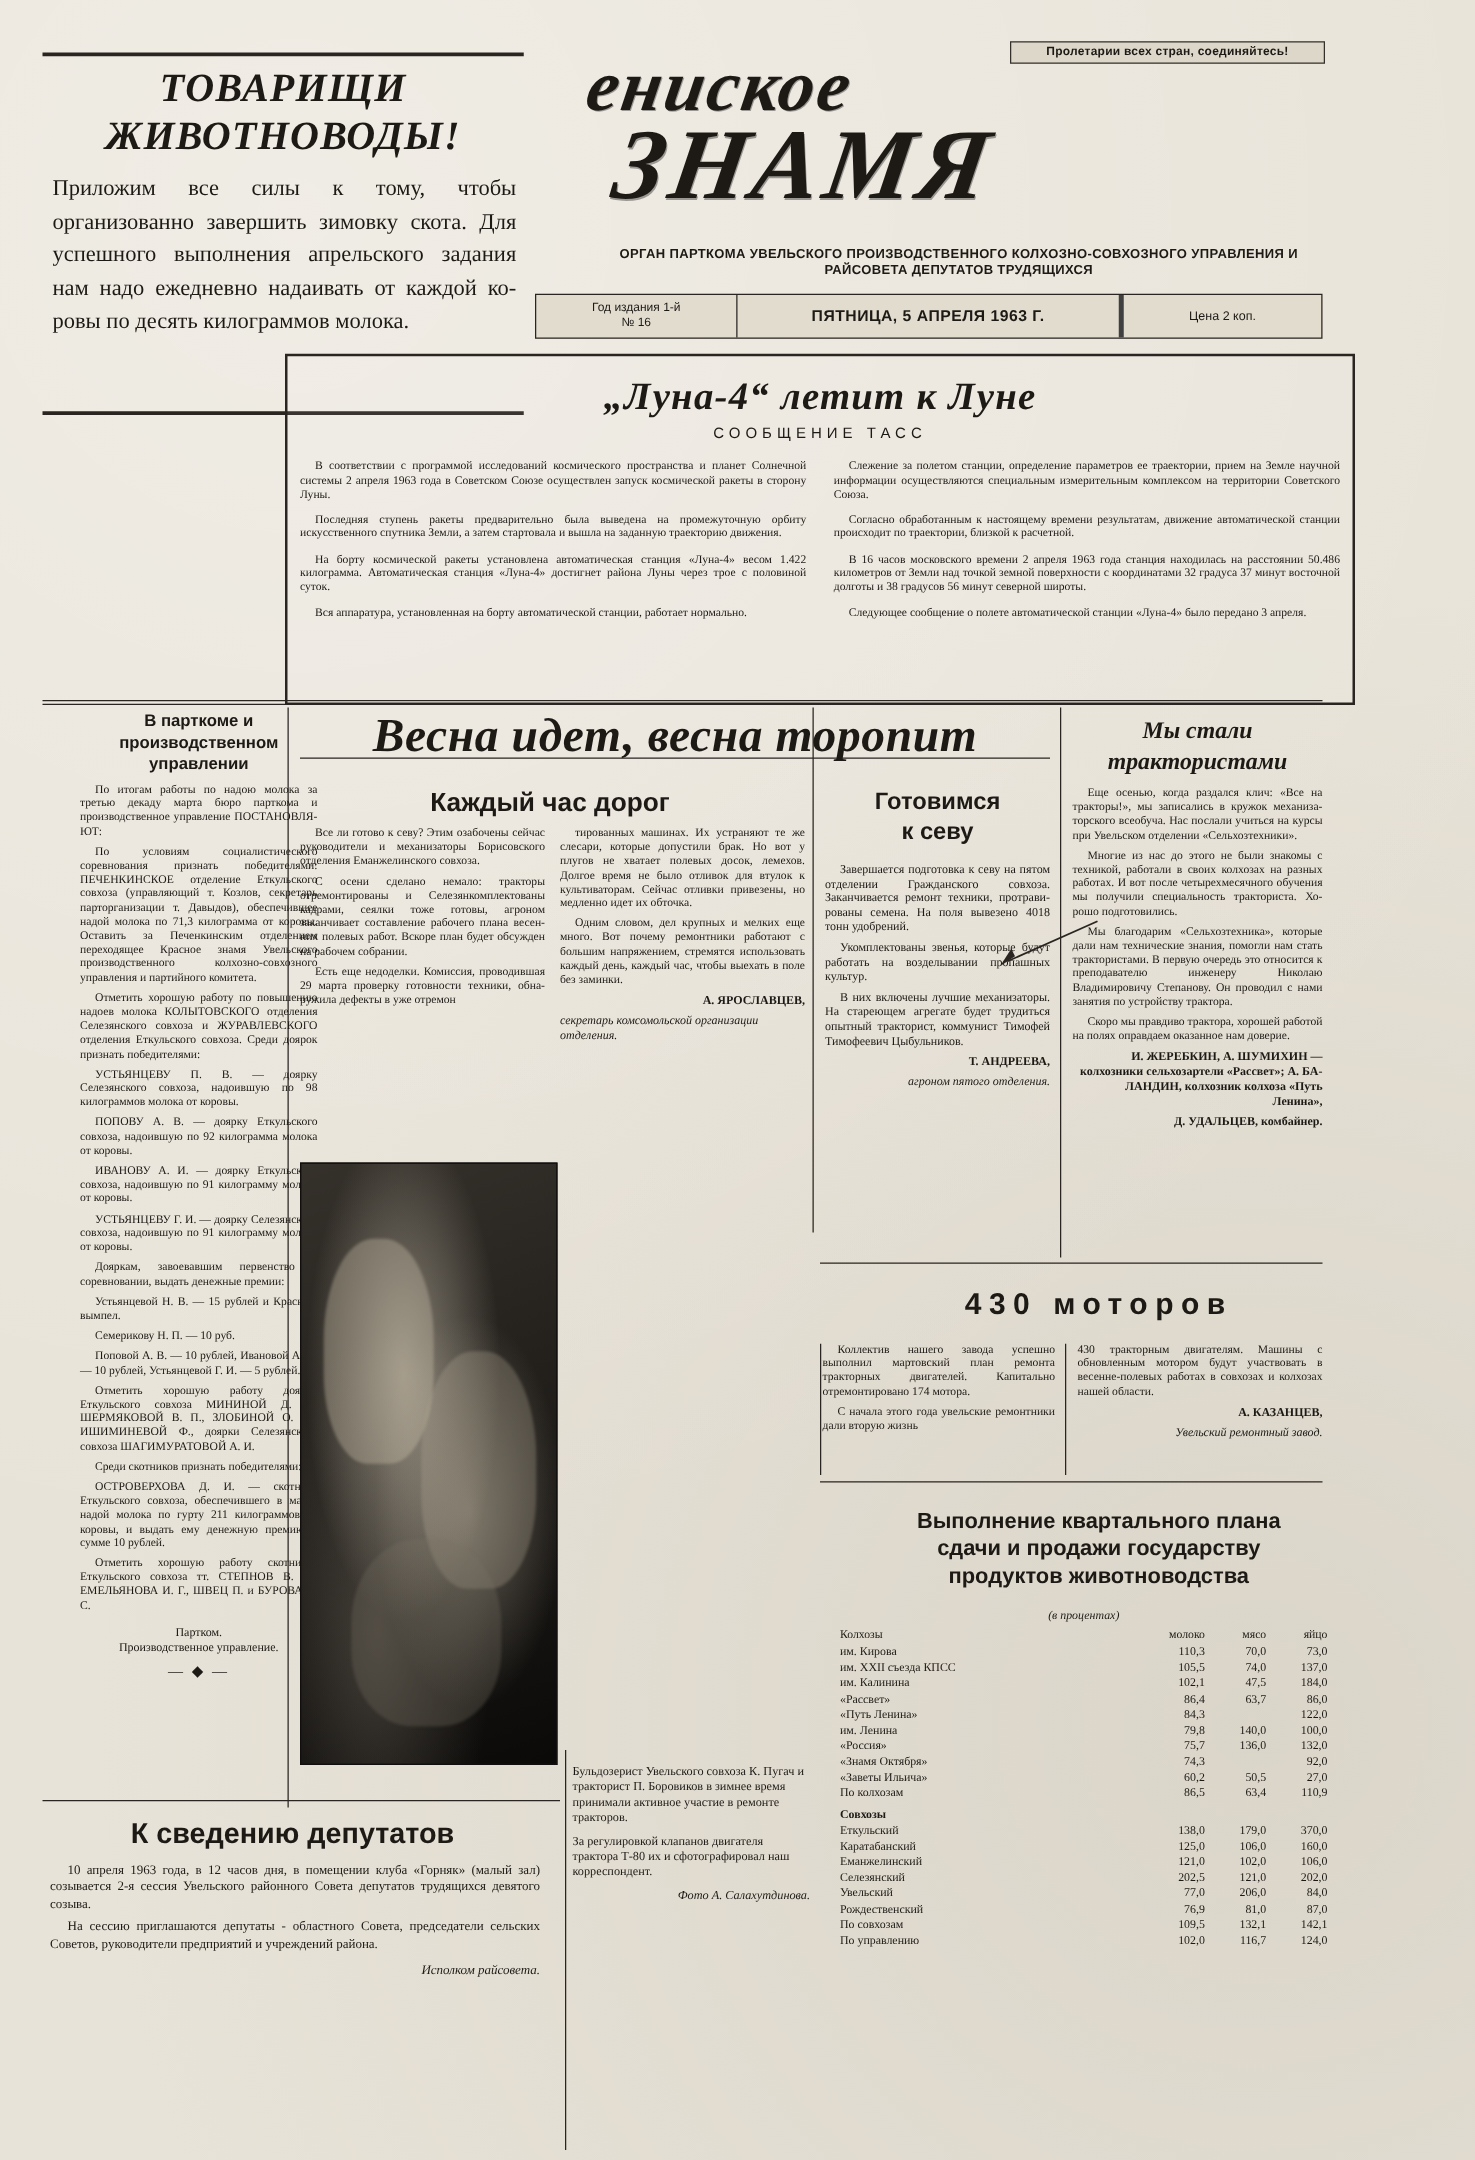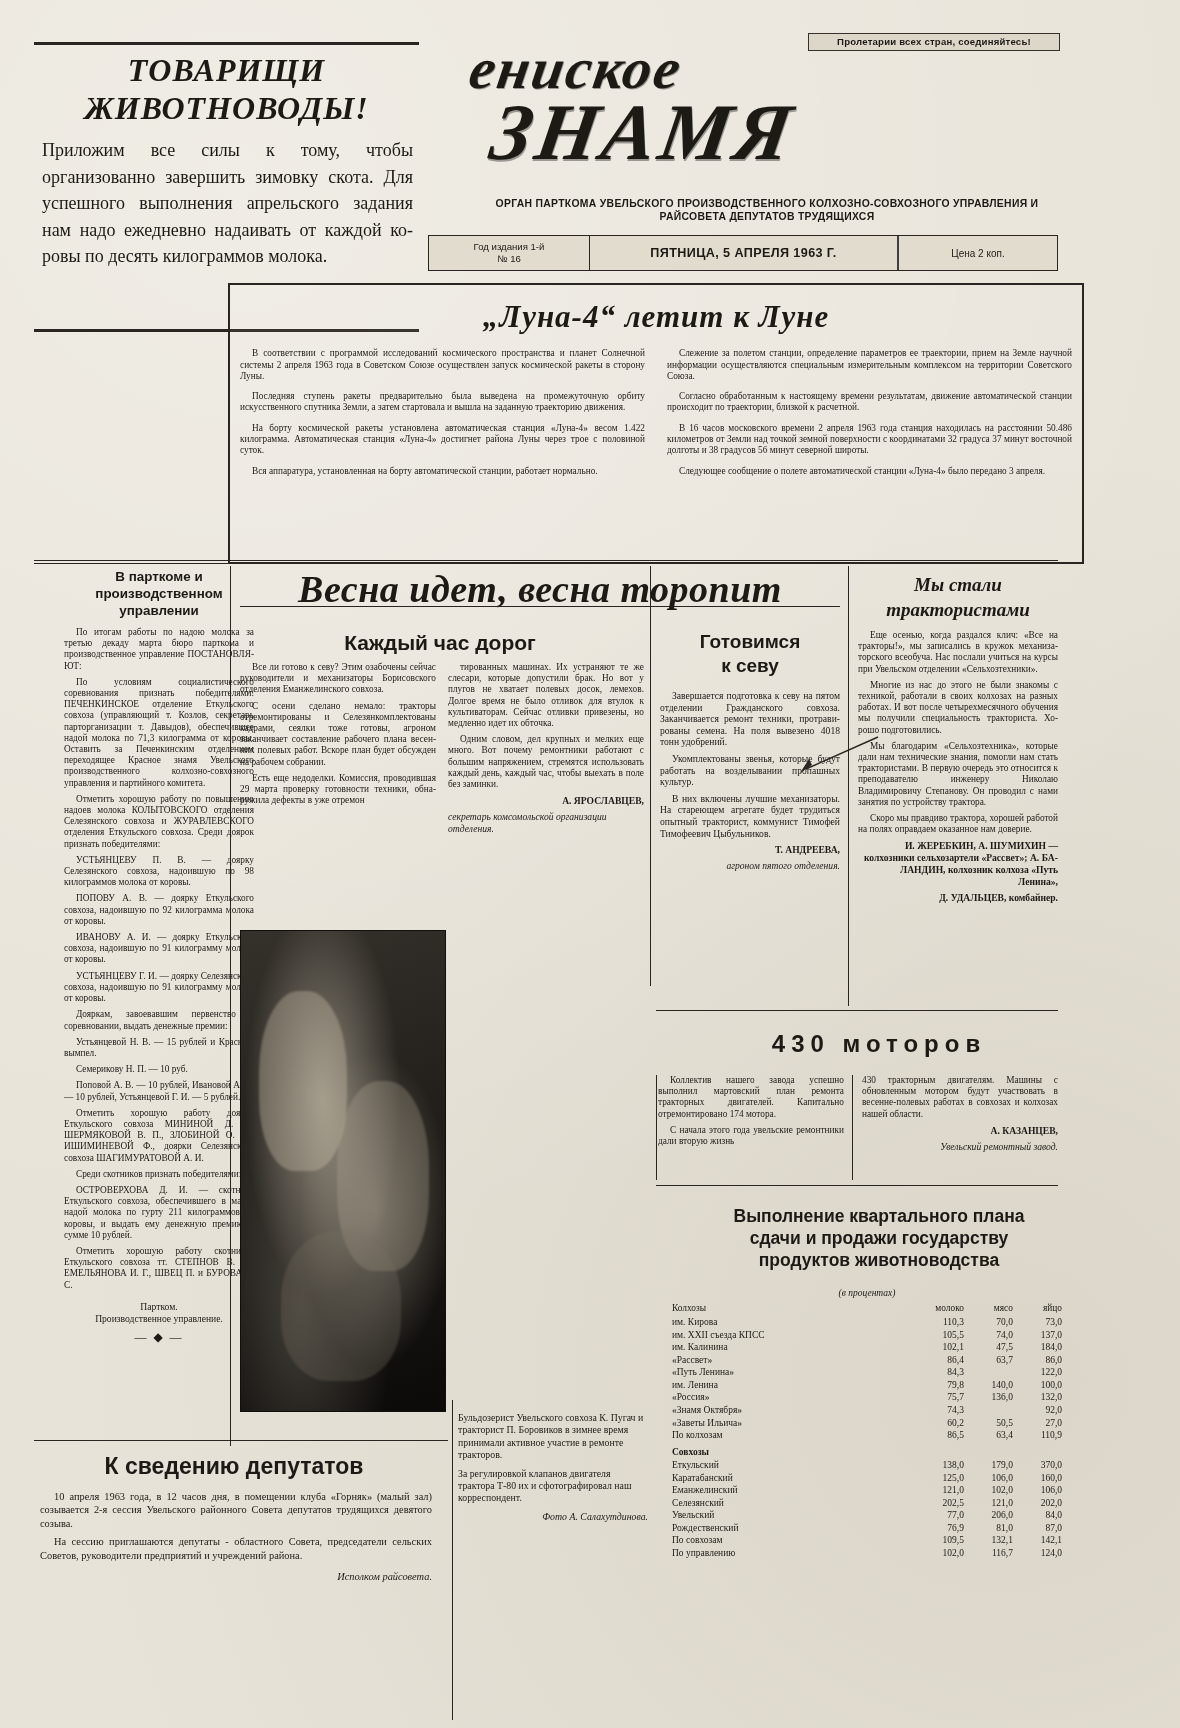--- a/index.html
+++ b/index.html
@@ -63,21 +63,21 @@
     font-size:10.4px;line-height:12.6px;font-weight:bold;text-align:center;
     letter-spacing:.3px;
   }
   #issuebar{
     position:absolute;left:428px;top:235px;width:628px;height:34px;
     border:1px solid #2a2520;display:flex;align-items:stretch;
     font-family:"Liberation Sans", sans-serif;background:#e2dccf;
   }
   #issuebar div{display:flex;align-items:center;justify-content:center;text-align:center;}
   #issuebar .c1{width:160px;border-right:1px solid #2a2520;font-size:9.6px;line-height:12px;}
-  #issuebar .c2{flex:1;border-right:2px solid #404040;font-size:12.6px;font-weight:bold;letter-spacing:.4px;}
+  #issuebar .c2{flex:1;border-right:4px solid #404040;font-size:12.6px;font-weight:bold;letter-spacing:.4px;}
   #issuebar .c3{width:158px;font-size:10px;}
   
   #tass{
     position:absolute;left:228px;top:283px;width:832px;height:265px;
     border:2px solid #2a2520;padding:6px 10px;background:rgba(255,255,255,0.07);
   }
   #tass .hd{
     font-family:"Liberation Serif", serif;font-style:italic;font-weight:bold;
     font-size:31px;line-height:36px;text-align:center;letter-spacing:1px;margin-top:8px;
   }
@@ -208,20 +208,21 @@
         <span>Год издания 1-й</span><br>
         <span>№ 16</span>
       </span>
     </div>
     <div class="c2">ПЯТНИЦА, 5 АПРЕЛЯ 1963 Г.</div>
     <div class="c3">Цена 2 коп.</div>
   </div>
 
   <div id="tass">
     <div class="hd">„Луна-4“ летит к Луне</div>
+    <div class="sub">СООБЩЕНИЕ ТАСС</div>
     <div class="cols">
       <div>
         <p class="tiny just ind">В соответствии с программой исследований космичес­кого пространства и планет Солнечной системы 2 апреля 1963 года в Советском Союзе осуществлен запуск космической ракеты в сторону Луны.</p>
         <p class="tiny just ind">Последняя ступень ракеты предварительно была выве­дена на промежуточную орбиту искусственного спутника Земли, а затем стартовала и вышла на заданную траекто­рию движения.</p>
         <p class="tiny just ind">На борту космической ракеты установлена автоматичес­кая станция «Луна-4» весом 1.422 килограмма. Автоматиче­ская станция «Луна-4» достигнет района Луны через трое с половиной суток.</p>
         <p class="tiny just ind">Вся аппаратура, установленная на борту автоматической станции, работает нормально.</p>
       </div>
       <div>
         <p class="tiny just ind">Слежение за полетом станции, определение параметров ее траектории, прием на Земле научной информации осу­ществляются специальным измерительным комплексом на территории Советского Союза.</p>
         <p class="tiny just ind">Согласно обработанным к настоящему времени результа­там, движение автоматической станции происходит по тра­ектории, близкой к расчетной.</p>

